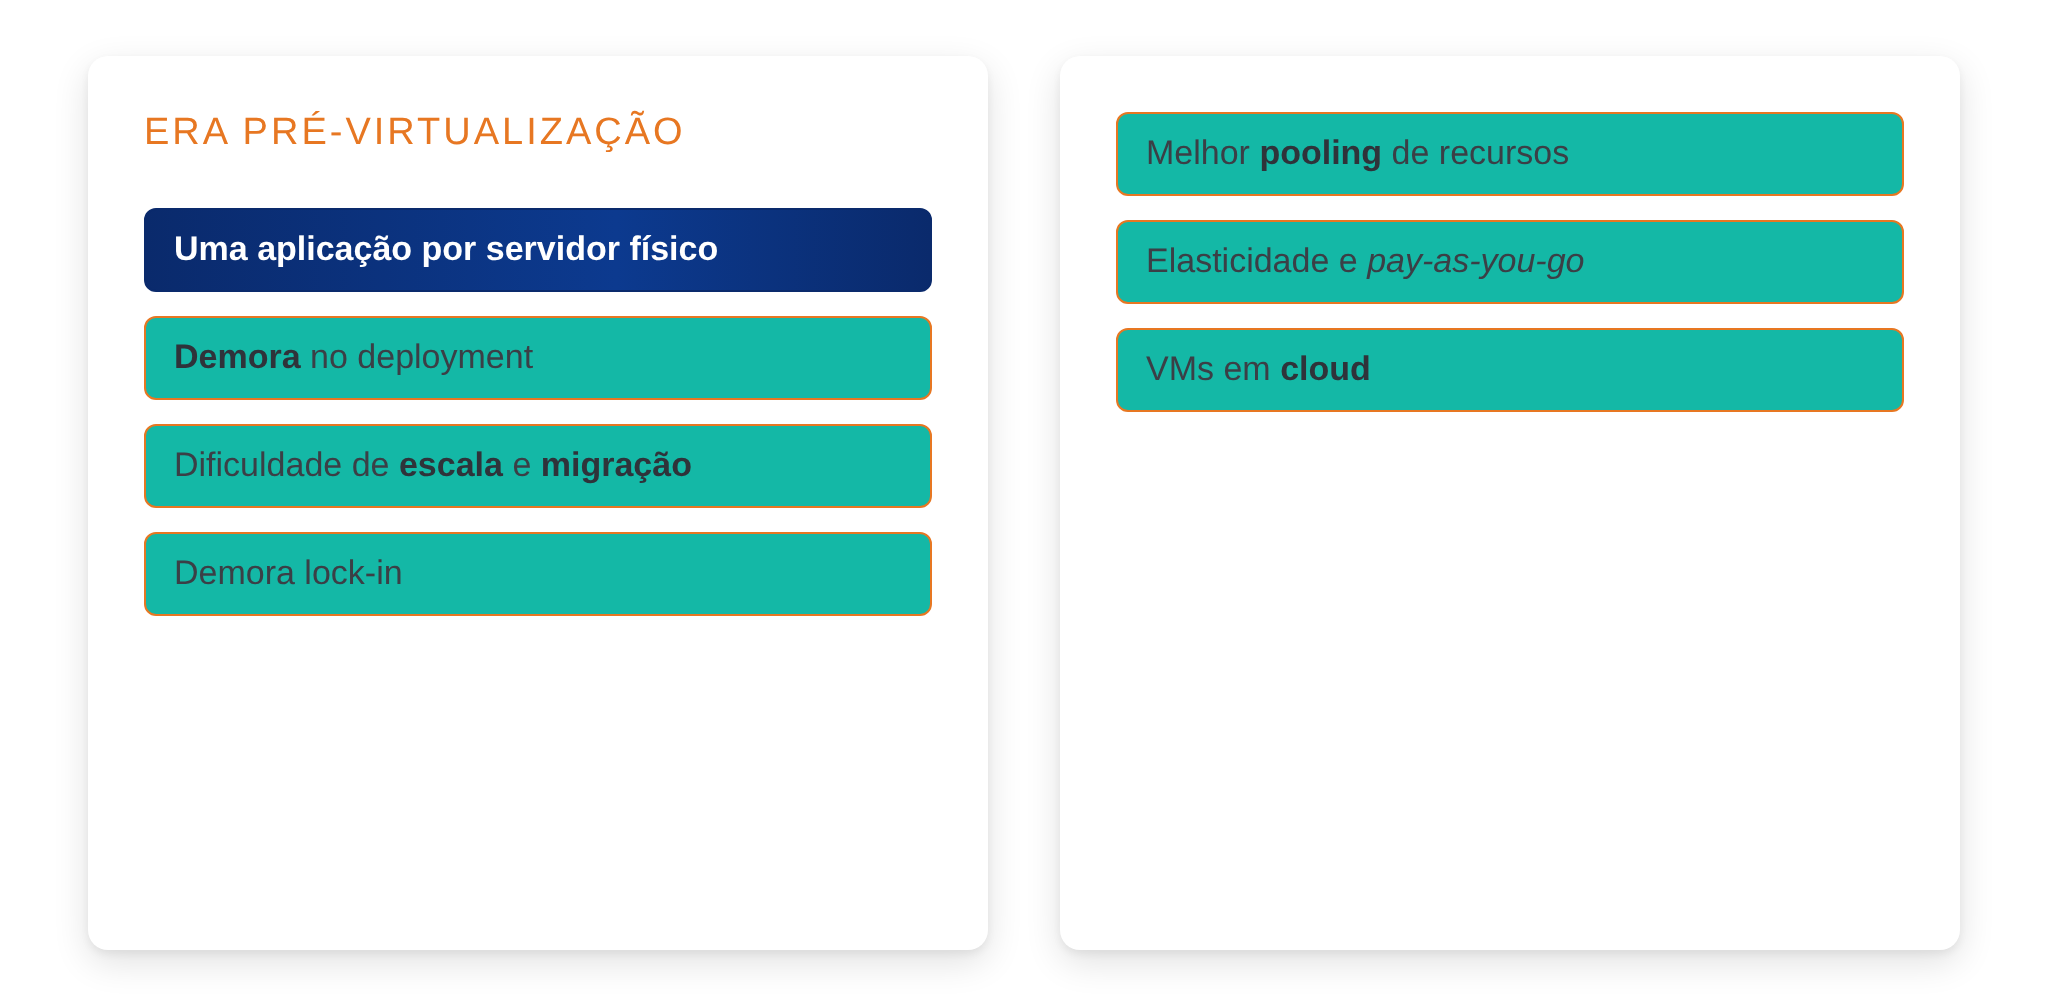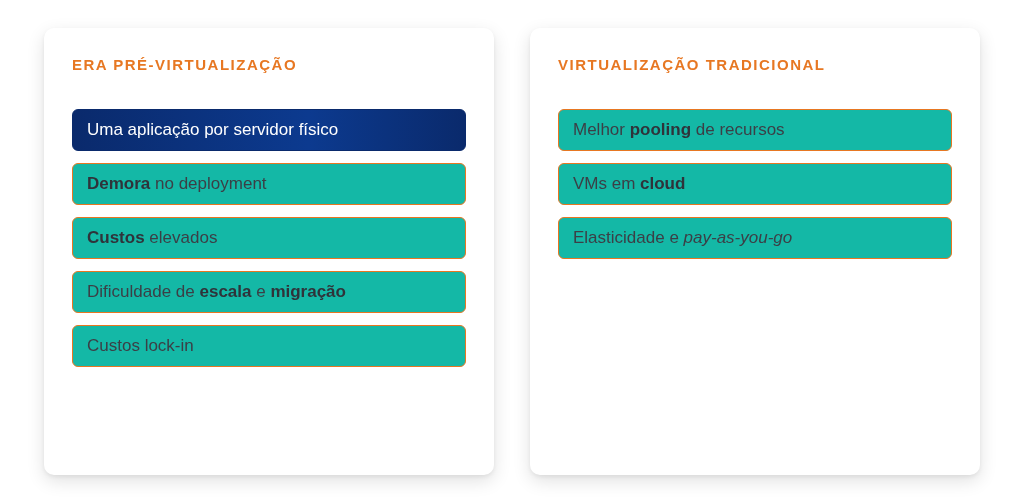--- a/index.html
+++ b/index.html
@@ -13,57 +13,55 @@
   }
   .card {
     flex: 1;
     background: #ffffff;
     border-radius: 10px;
     padding: 28px 28px 32px 28px;
     box-shadow: 0 6px 18px rgba(0,0,0,0.12), 0 2px 4px rgba(0,0,0,0.06);
   }
   .card-title {
     color: #E77722;
-    font-size: 15px;
+    font-size: 19px;
     letter-spacing: 1.5px;
-    font-weight: 700;
-    margin-bottom: 36px;
+    font-weight: 400;
+    margin-bottom: 26px;
   }
   .item {
     border: 1.5px solid #E77722;
     border-radius: 6px;
     padding: 10px 14px;
     margin-bottom: 12px;
     font-size: 17px;
     color: #3b3f46;
     background: #14b8a6;
   }
   .item.primary {
     background: linear-gradient(90deg, #0a2a6c 0%, #0c3a8f 60%, #0a2a6c 100%);
     color: #ffffff;
     border-color: #0a2a6c;
-    font-weight: 400;
+    font-weight: 700;
   }
   .item b { font-weight: 700; color: #2f333a; }
   .item i { font-style: italic; }
 </style>
 </head>
 <body>
 
 <div class="card">
   <div class="card-title">ERA PRÉ-VIRTUALIZAÇÃO</div>
   <div>
       <div class="item primary">Uma aplicação por servidor físico</div>
       <div class="item"><b>Demora</b> no deployment</div>
-      <div class="item"><b>Custos</b> elevados</div>
       <div class="item">Dificuldade de <b>escala</b> e <b>migração</b></div>
-      <div class="item">Custos lock-in</div>
+      <div class="item">Demora lock-in</div>
     </div>
 </div>
 
 <div class="card">
-  <div class="card-title">VIRTUALIZAÇÃO TRADICIONAL</div>
   <div>
       <div class="item">Melhor <b>pooling</b> de recursos</div>
+      <div class="item">Elasticidade e <i>pay-as-you-go</i></div>
       <div class="item">VMs em <b>cloud</b></div>
-      <div class="item">Elasticidade e <i>pay-as-you-go</i></div>
     </div>
 </div>
 
 </body></html>

